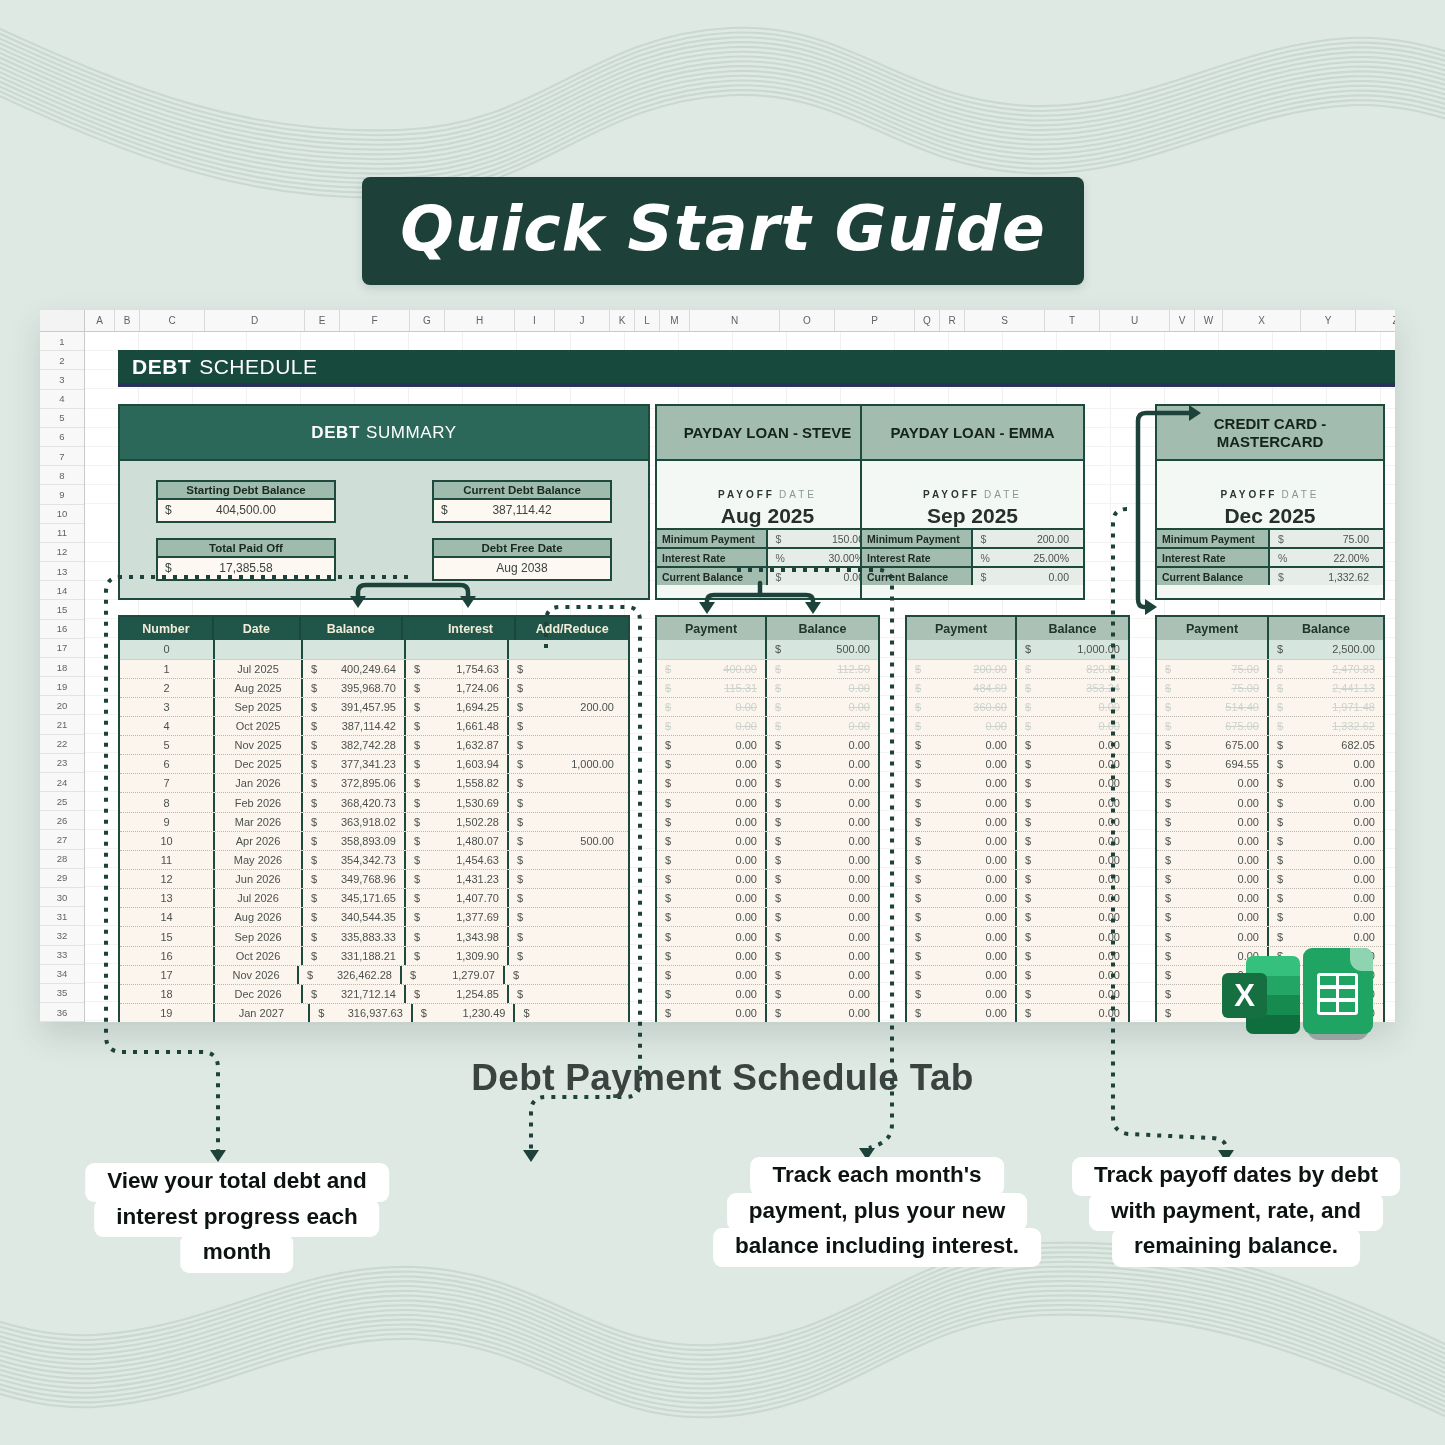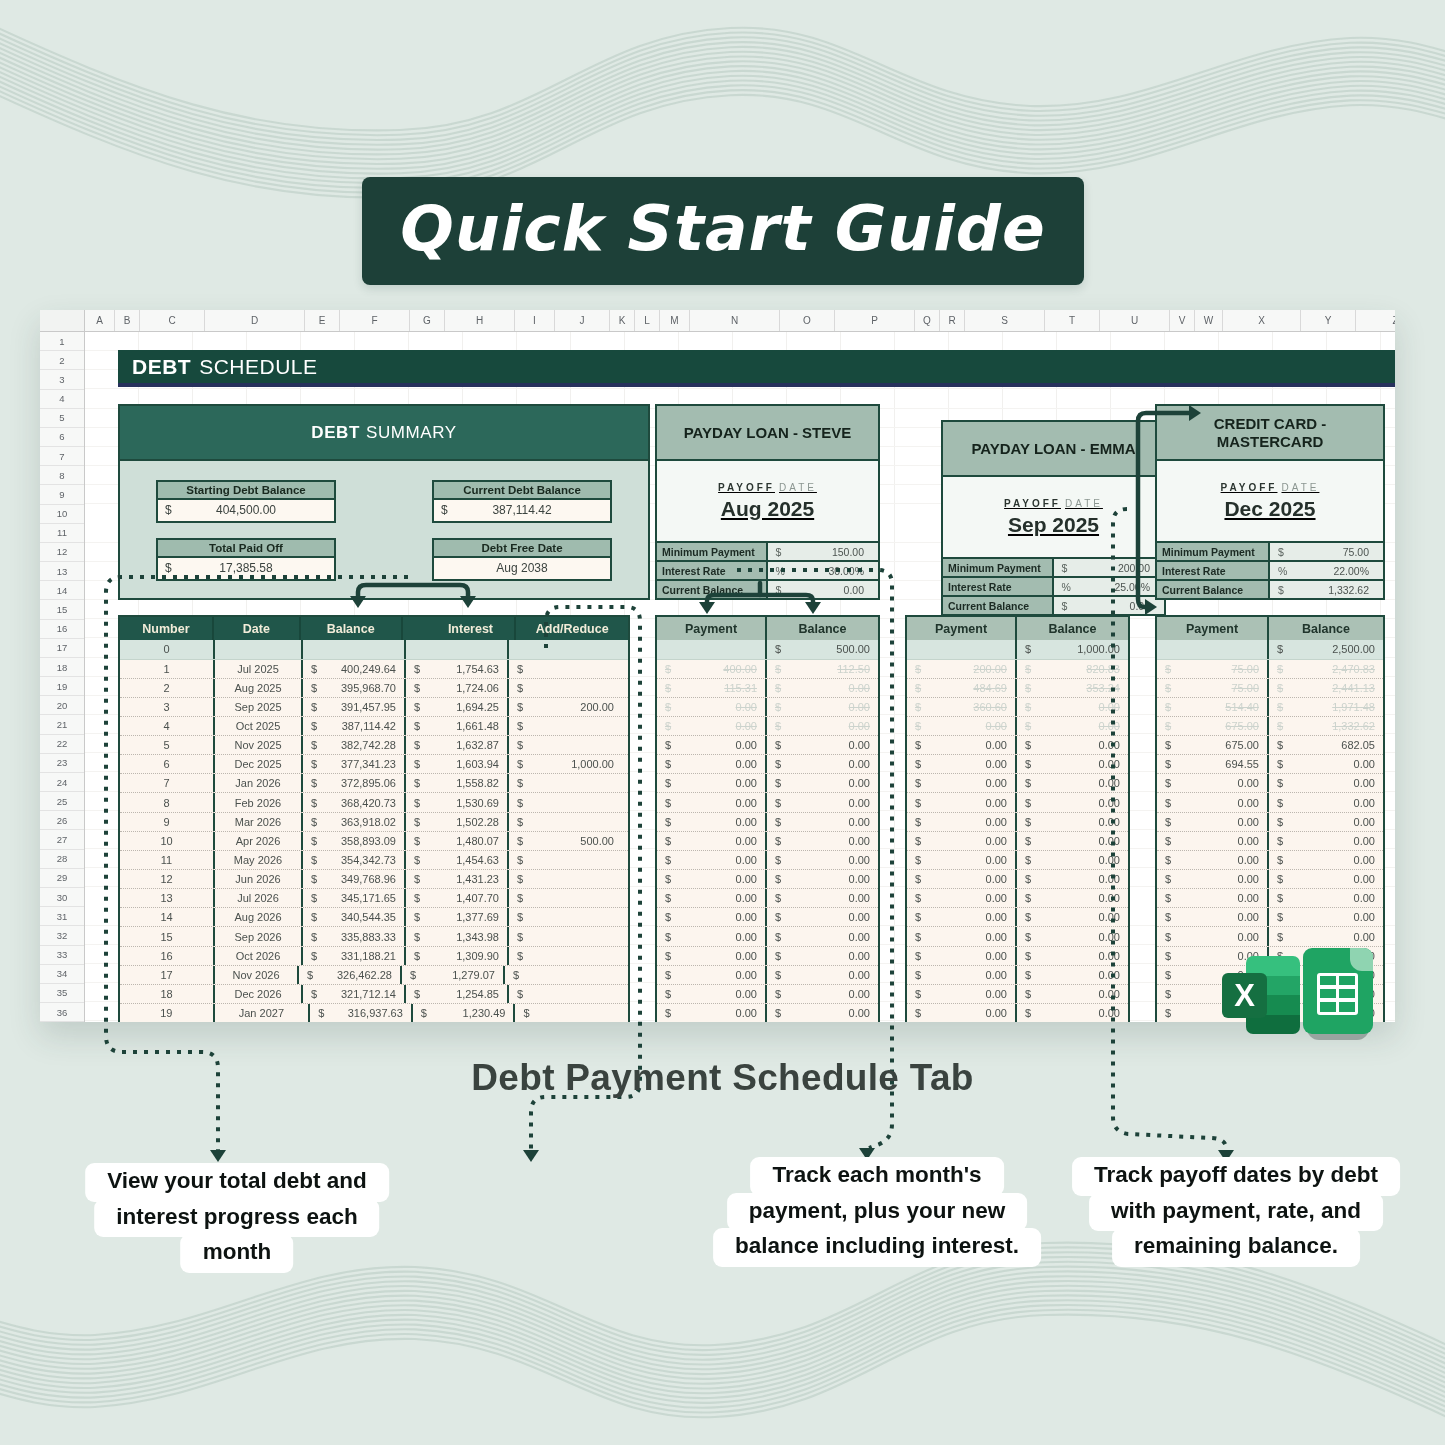--- a/index.html
+++ b/index.html
@@ -52,21 +52,21 @@
                color:#19291f;text-align:center;padding:2px 0;box-sizing:border-box;}
   .sfield .val{background:#fdf8f1;border:2px solid #1e4a3d;border-top:none;font-size:12px;color:#3c4440;
                position:relative;text-align:center;padding:3px 0 4px;box-sizing:border-box;}
   .sfield .val .cur{position:absolute;left:7px;}
 
   
   .loan{position:absolute;top:72px;height:196px;background:#f4f8f5;border:2px solid #1e4a3d;box-sizing:border-box;}
   .lhead{height:55px;background:#a3bcb0;border-bottom:2px solid #1e4a3d;box-sizing:border-box;
          display:flex;align-items:center;justify-content:center;text-align:center;
          font-weight:bold;font-size:15px;color:#15231c;line-height:1.2;padding:0 6px;}
-  .payoff{height:80px;display:flex;flex-direction:column;align-items:center;justify-content:center;gap:4px;text-decoration:underline;}
+  .payoff{height:67px;display:flex;flex-direction:column;align-items:center;justify-content:flex-end;gap:4px;}
   .pl{font-size:10px;font-weight:bold;letter-spacing:3px;color:#2b3530;}
   .pl .rest{color:#8b9691;font-weight:normal;margin-left:4px;}
   .pd{font-size:21px;font-weight:bold;color:#25302b;}
   .irow{height:19px;display:flex;border-top:2px solid #1e4a3d;box-sizing:border-box;}
   .irow .il{width:50%;background:#a3bcb0;font-size:10.5px;font-weight:bold;color:#1b2a23;
             display:flex;align-items:center;padding-left:5px;box-sizing:border-box;
             border-right:2px solid #1e4a3d;}
   .irow .iv{flex:1;background:#e6ede8;display:flex;align-items:center;font-size:10.5px;color:#4c5450;
             padding:0 14px 0 8px;justify-content:space-between;}
   .irow .sym{color:#5b645f;}
@@ -295,21 +295,21 @@
               </div>
             </div>
             <div class="irow">
               <div class="il">Current Balance</div>
               <div class="iv">
                 <span class="sym">$</span>
                 <span>0.00</span>
               </div>
             </div>
           </div>
-          <div class="loan" style="left: 856px; width: 225px; margin-top: 16px;">
+          <div class="loan" style="left: 775px; width: 225px;">
             <div class="lhead">PAYDAY LOAN - EMMA</div>
             <div class="payoff">
               <div class="pl"><span>PAYOFF</span><span class="rest">DATE</span></div>
               <div class="pd">Sep 2025</div>
             </div>
             <div class="irow">
               <div class="il">Minimum Payment</div>
               <div class="iv">
                 <span class="sym">$</span>
                 <span>200.00</span>

